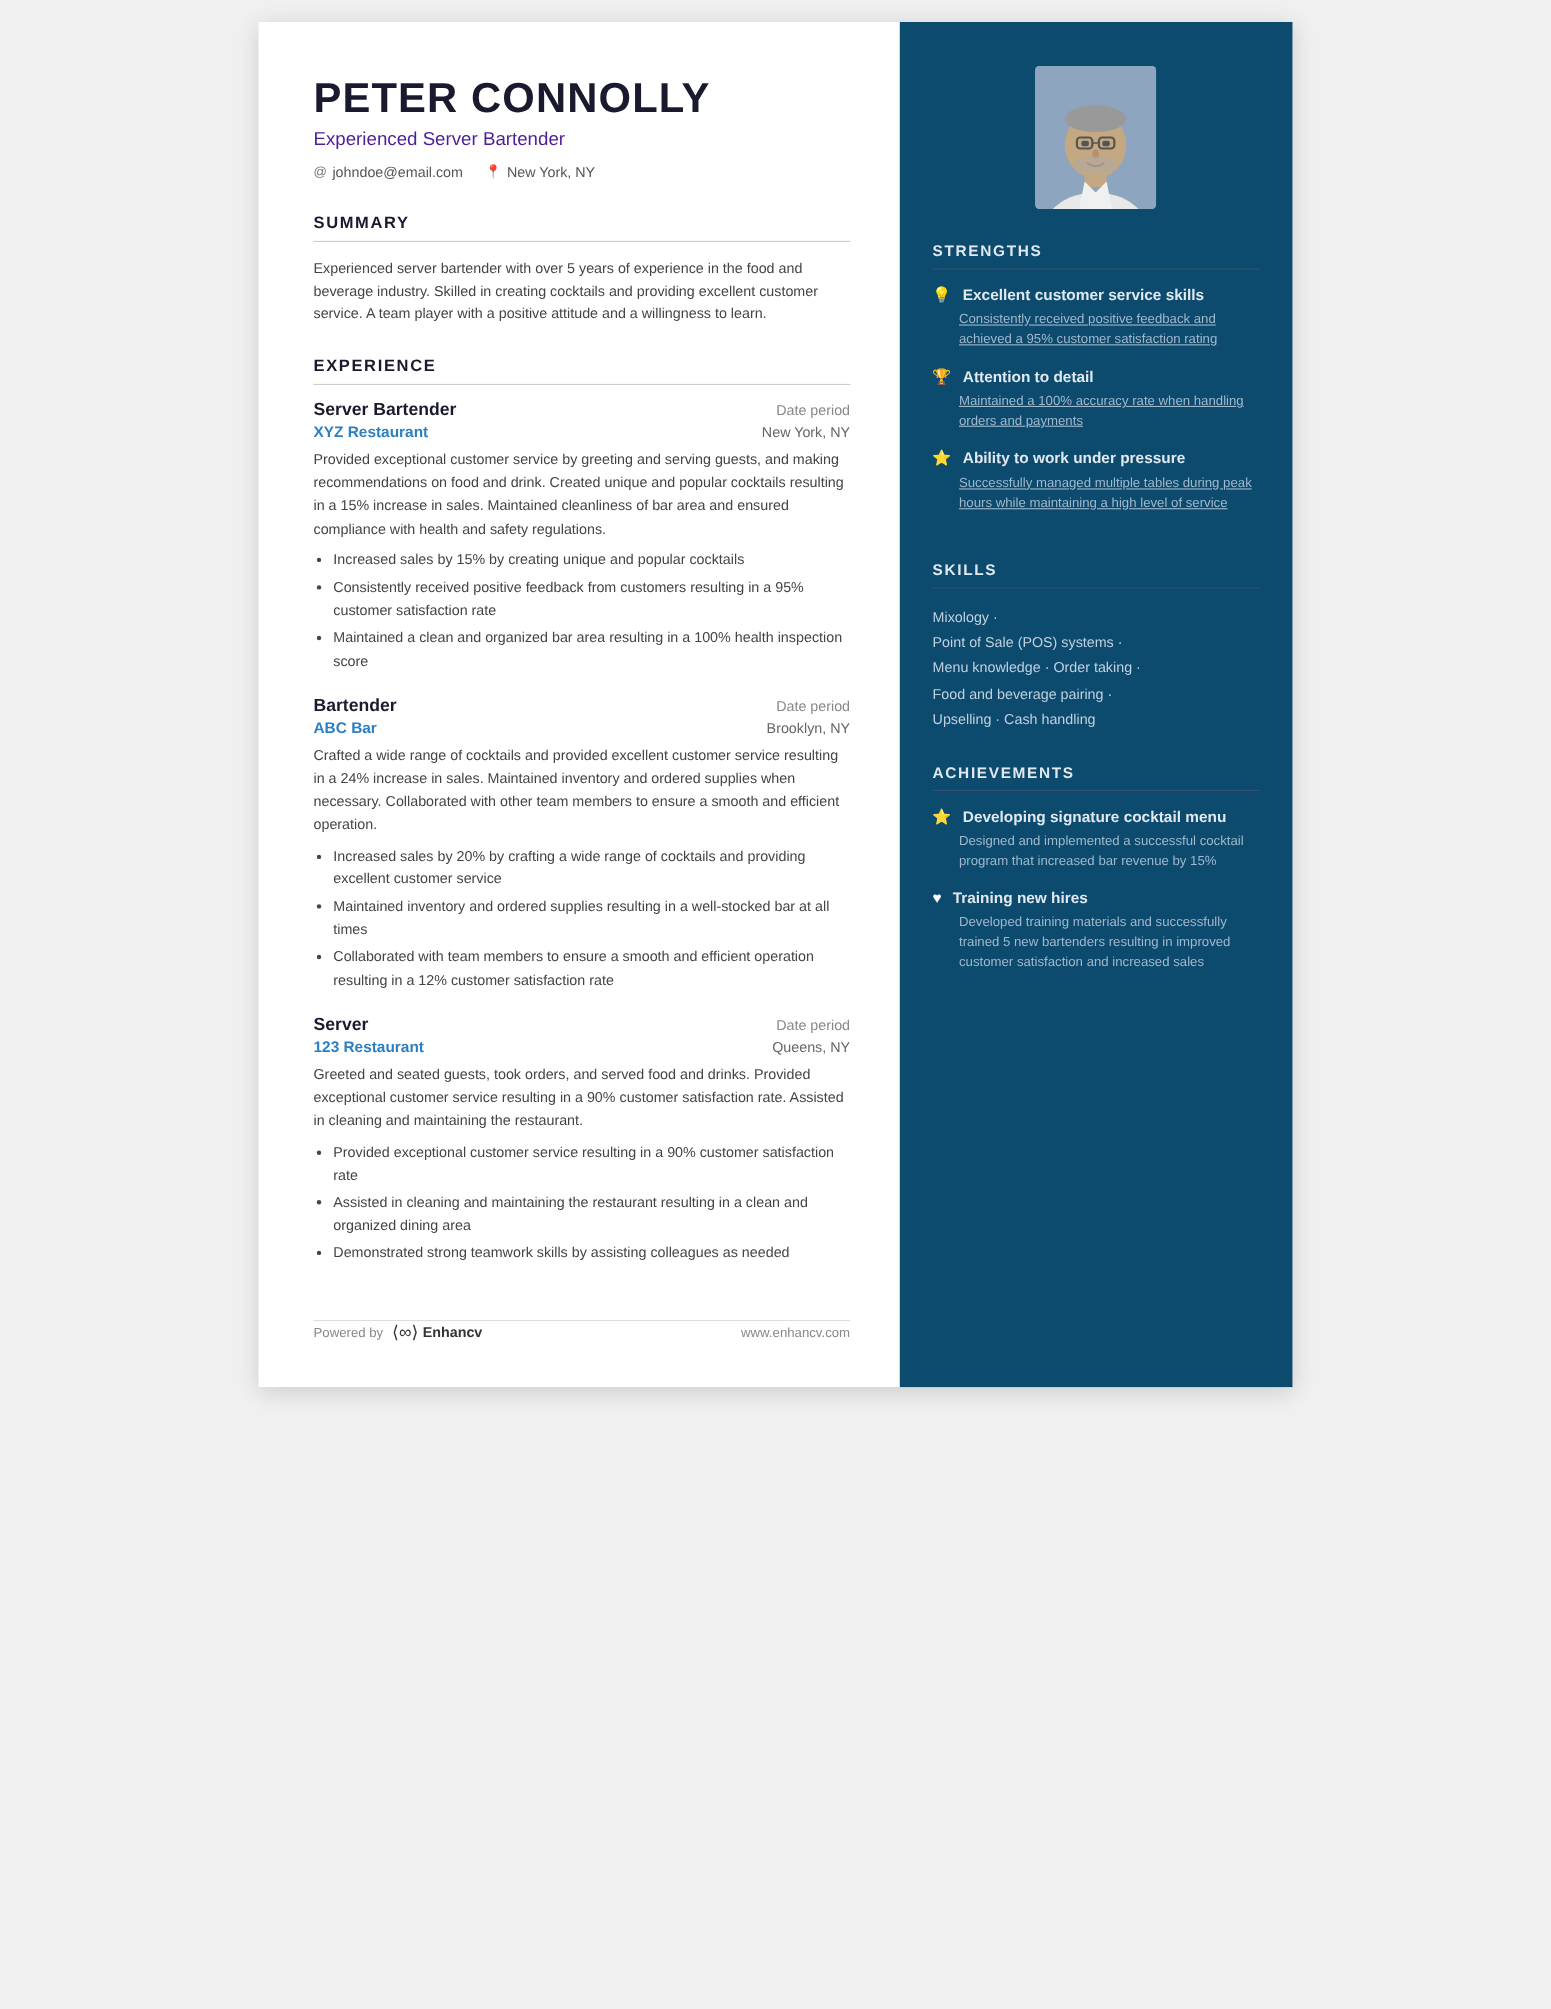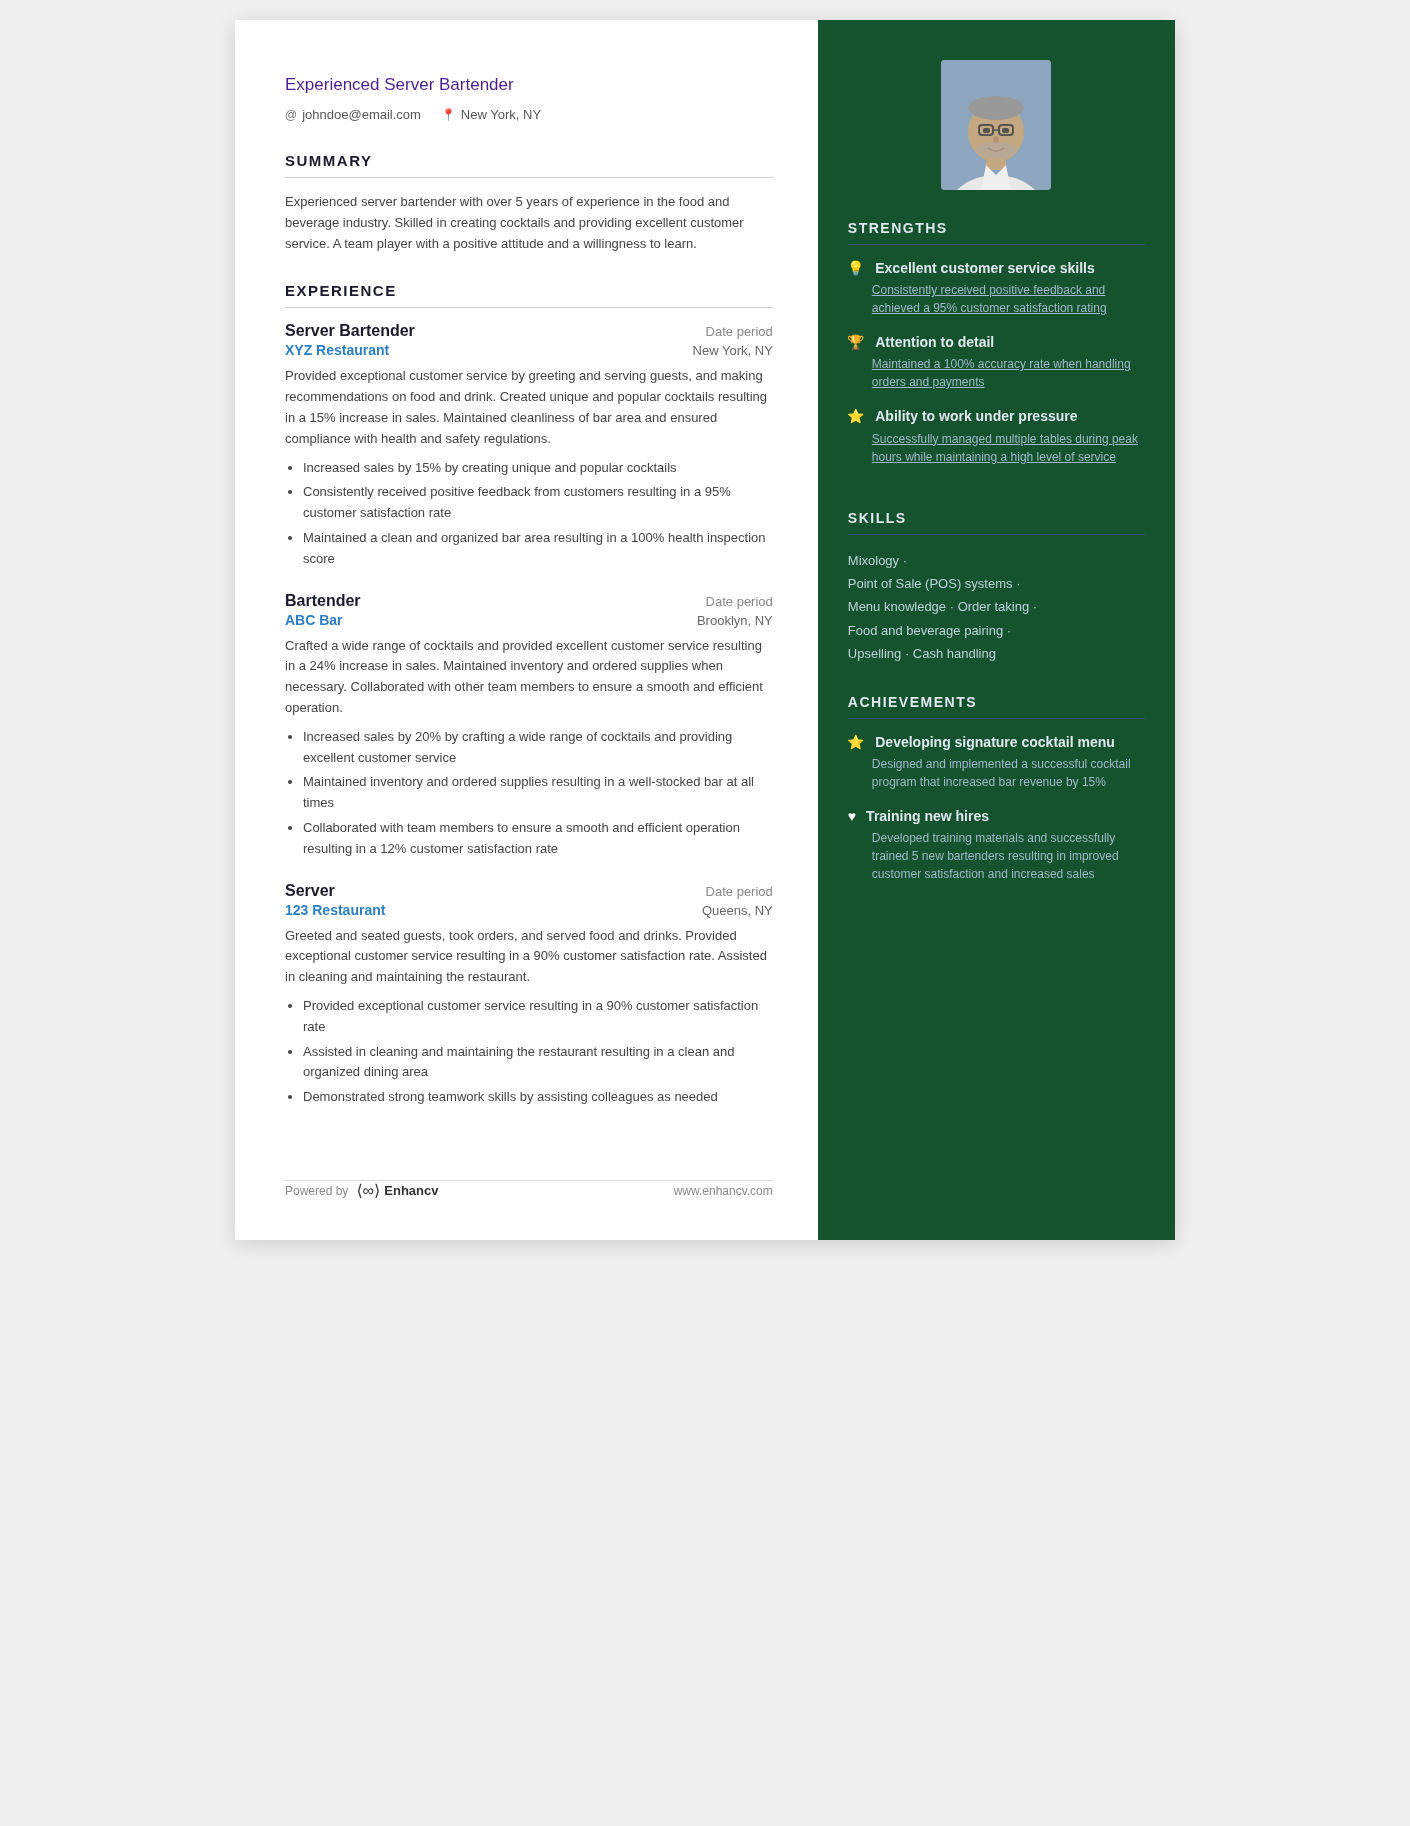--- a/index.html
+++ b/index.html
@@ -125,21 +125,21 @@
     }
     .exp-bullets li {
       font-size: 13px;
       color: #444;
       line-height: 1.6;
       margin-bottom: 4px;
     }
     
     .right-panel {
       flex: 0 0 38%;
-      background: #14532d;
+      background: #0c4a6e;
       padding: 40px 30px;
       color: white;
       display: flex;
       flex-direction: column;
     }
     .photo-container {
       display: flex;
       justify-content: center;
       margin-bottom: 30px;
     }
@@ -267,20 +267,21 @@
     }
   </style>
 </head>
 <body>
 
 <div class="resume-container">
 
   <div class="left-panel">
 
     <div class="header-section">
+      <div class="name">PETER CONNOLLY</div>
       <div class="title">Experienced Server Bartender</div>
       <div class="contact-info">
         <div class="contact-item">
           <span class="contact-icon">@</span>
           <span>johndoe@email.com</span>
         </div>
         <div class="contact-item">
           <span class="contact-icon">📍</span>
           <span>New York, NY</span>
         </div>

